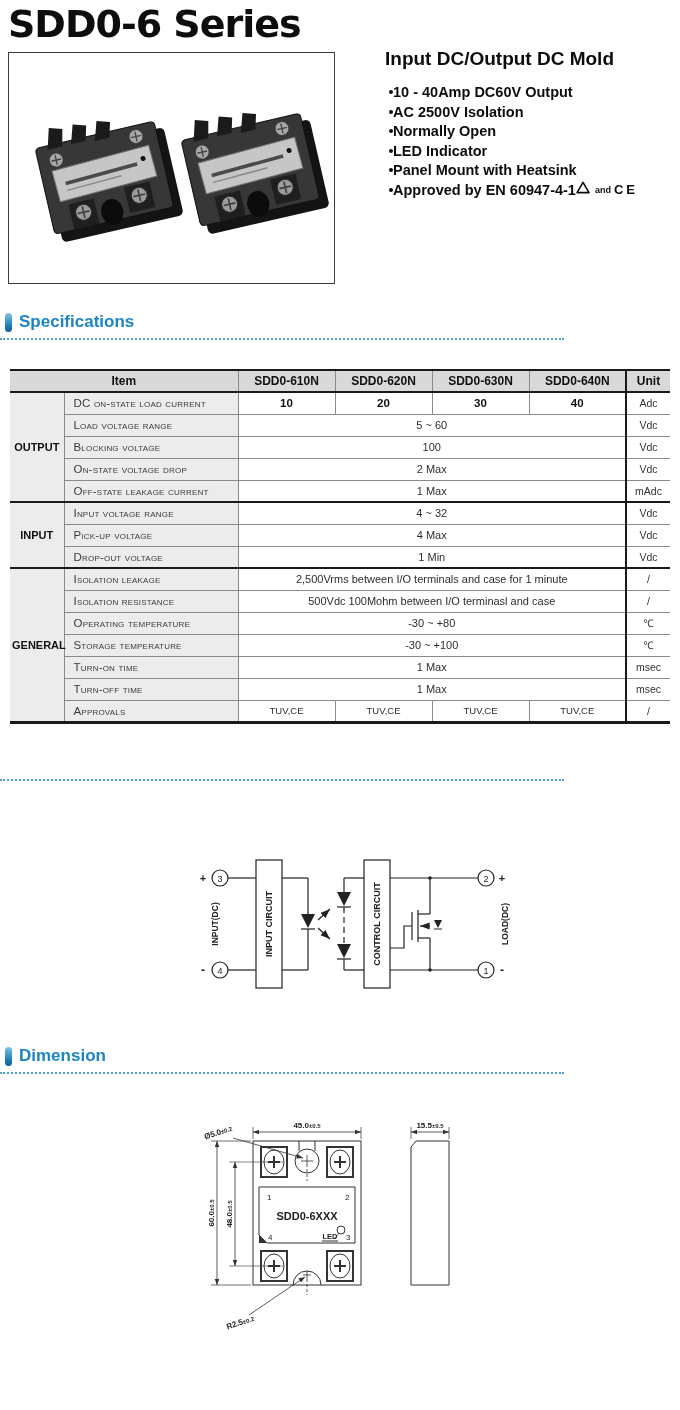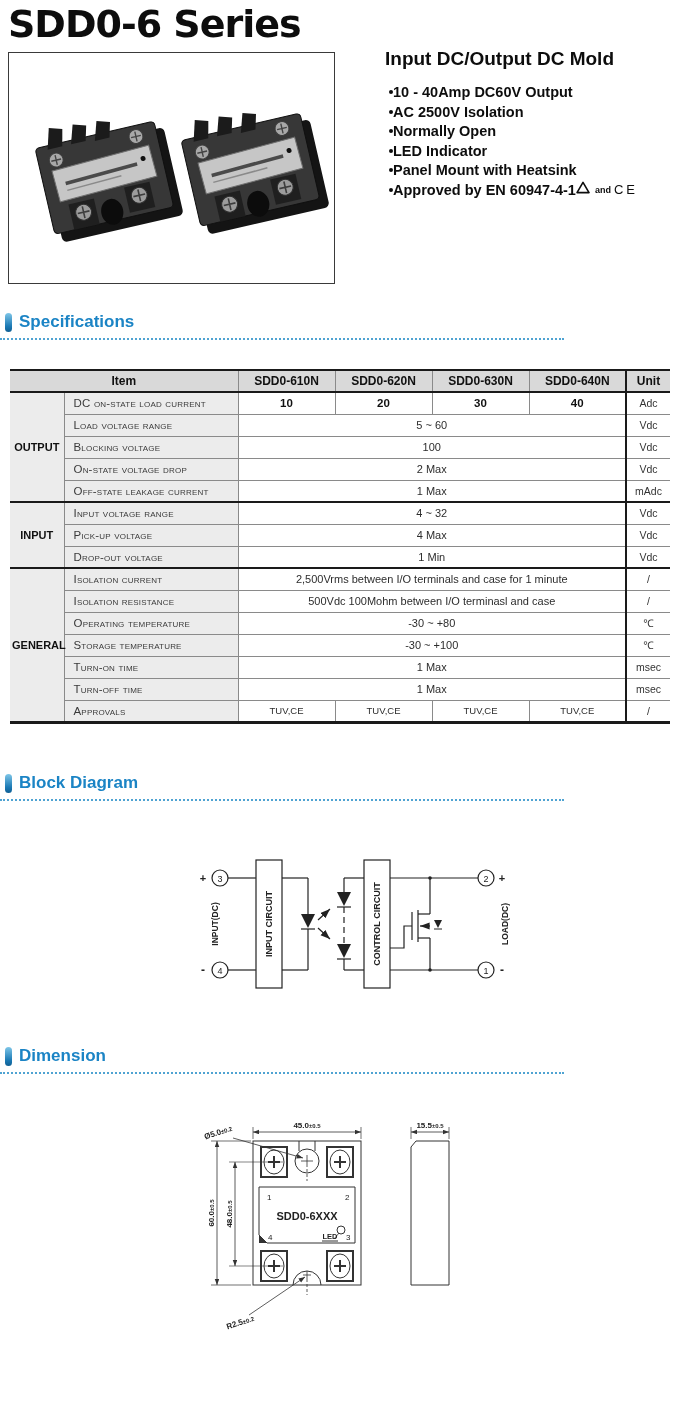--- a/index.html
+++ b/index.html
@@ -16,21 +16,21 @@
 
   
   .intro{position:absolute;left:385px;top:48px;width:292px;}
   .intro-heading{font-size:19px;font-weight:800;margin:0 0 13px 0;color:#0d0d0d;}
   .bullets{display:flex;flex-direction:column;gap:1px;}
   .bullet{display:flex;align-items:center;font-size:14.5px;font-weight:800;
     line-height:18.5px;color:#0d0d0d;}
   .dot{width:4px;height:4px;border-radius:50%;background:#0d0d0d;flex:0 0 auto;margin-left:4px;}
   .approval-extra{display:inline-flex;align-items:flex-start;gap:3px;}
   .and-txt{font-size:9px;font-weight:800;margin-left:2px;}
-  .ce-mark{font-size:13px;font-weight:400;letter-spacing:3px;}
+  .ce-mark{font-size:13px;font-weight:700;letter-spacing:3px;}
 
   
   .section-head{position:absolute;left:0;width:564px;}
   .section-head .inner{display:flex;align-items:center;gap:7px;padding-left:5px;}
   .accent-bar{width:7px;height:19px;border-radius:4px;
     background:linear-gradient(180deg,#7ec6e8 0%,#1b79b4 70%,#0f5f94 100%);}
   .section-title{font-size:17px;font-weight:800;color:#1b84c5;}
   .dotted{border-bottom:2px dotted #4fa3d2;margin-top:6px;}
 
   
@@ -201,21 +201,21 @@
         <td class="val" colspan="4">4 Max</td>
         <td class="unit">Vdc</td>
       </tr>
       <tr>
         <td class="lbl">Drop-out voltage</td>
         <td class="val" colspan="4">1 Min</td>
         <td class="unit">Vdc</td>
       </tr>
       <tr class="sep">
         <td class="group" rowspan="7">GENERAL</td>
-        <td class="lbl">Isolation current</td>
+        <td class="lbl">Isolation leakage</td>
         <td class="val" colspan="4">2,500Vrms between I/O terminals and case for 1 minute</td>
         <td class="unit">/</td>
       </tr>
       <tr>
         <td class="lbl">Isolation resistance</td>
         <td class="val" colspan="4">500Vdc 100Mohm between I/O terminasl and case</td>
         <td class="unit">/</td>
       </tr>
       <tr>
         <td class="lbl">Operating temperature</td>
@@ -243,24 +243,20 @@
         <td class="val sm">TUV,CE</td>
         <td class="val sm">TUV,CE</td>
         <td class="val sm">TUV,CE</td>
         <td class="unit">/</td>
       </tr>
     </tbody>
       </table>
   </div>
 
   <div class="section-head" style="top:773px;">
-    <div class="inner">
-      <span class="accent-bar"></span>
-      <span class="section-title">Block Diagram</span>
-    </div>
     <div class="dotted"></div>
   </div>
 
   <svg class="block-svg" width="345" height="155" viewBox="0 0 345 155">
     <defs>
       <marker id="arr" markerWidth="9" markerHeight="7" refX="8" refY="3" orient="auto-start-reverse">
         <path d="M0,0 L8,3 L0,6 Z" fill="#222"></path>
       </marker>
     </defs>
     <g stroke="#222" stroke-width="1.2" fill="none">

